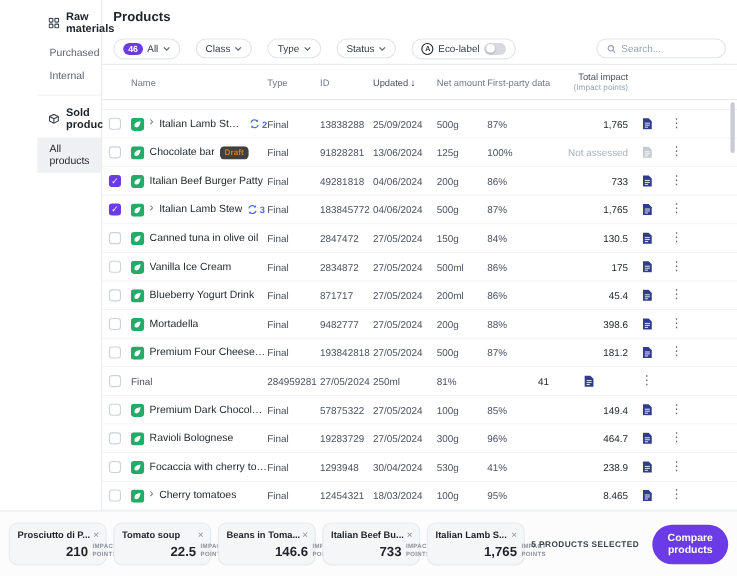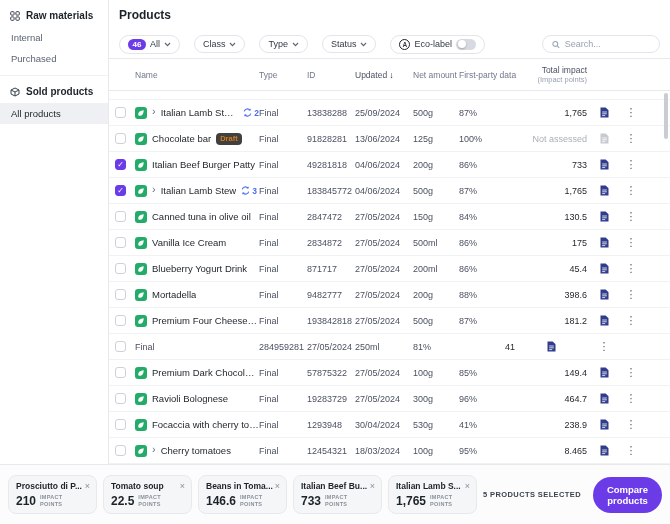--- a/index.html
+++ b/index.html
@@ -5,21 +5,21 @@
   * { margin:0; padding:0; box-sizing:border-box; }
   html,body { width:670px; height:524px; overflow:hidden; }
   body { font-family:"Liberation Sans","DejaVu Sans",sans-serif; background:#fff; color:#1D2329; font-size:10px; }
   :root { --accent:#6C3BE8; --green:#23AC68; --border:#E7E9EC; }
   [data-interactable="true"] { cursor:pointer; }
 
   .app { width:670px; height:524px; display:flex; flex-direction:column; }
   .content-row { flex:1; display:flex; min-height:0; }
 
   
-  .sidebar { width:109px; border-right:1px solid var(--border); padding-top:2px; flex-shrink:0; background:#fff; }
+  .sidebar { width:93px; border-right:1px solid var(--border); padding-top:2px; flex-shrink:0; background:#fff;padding-left:34px; }
   .side-header { display:flex; align-items:center; gap:6px; padding:8px 10px 6px; font-weight:700; font-size:10px; color:#1D2329; }
   .side-sub { padding:5px 10px 5px 11px; font-size:9.5px; color:#5A6472; }
   .side-sub.active { background:#EEF0F3; color:#1D2329; font-weight:500; }
   .side-divider { border-top:1px solid #EFF1F3; margin:6px 0 2px; }
   .side-icon { display:inline-flex; color:#3A424C; }
 
   
   .main { flex:1; display:flex; flex-direction:column; min-width:0; }
   .topbar { height:30px; display:flex; align-items:center; padding:0 10px; gap:8px; }
   .topbar h1 { font-size:12px; font-weight:700; }
@@ -72,21 +72,21 @@
   .kebab { color:#5A6472; font-size:11px; line-height:1; }
   .scrollbar-thumb { position:absolute; top:34px; right:2px; width:4px; height:46px; border-radius:2px; background:#C9CDD3; }
 
   
   .selection-bar { height:60px; border-top:1px solid var(--border); background:#FCFCFD; display:flex; align-items:center; padding:0 8px; gap:6px; }
   .chips { display:flex; gap:6px; }
   .chip { width:89px; background:#F5F6F7; border:1px solid #E7E9EC; border-radius:8px; padding:5px 6px 5px 7px; display:flex; flex-direction:column; gap:3px; }
   .chip-top { display:flex; align-items:center; }
   .chip-name { font-size:8.5px; font-weight:600; color:#1D2329; white-space:nowrap; overflow:hidden; max-width:68px; }
   .chip-close { margin-left:auto; color:#8A919B; font-size:9px; line-height:1; }
-  .chip-bottom { display:flex; gap:4px; }
+  .chip-bottom { display:flex; gap:4px;margin-left:44px; }
   .chip-value { font-size:12px; font-weight:700; }
   .chip-unit { display:flex; flex-direction:column; font-size:5.5px; font-weight:700; color:#8A919B; line-height:1.25; letter-spacing:.3px; }
   .selected-text { margin-left:auto; font-size:7.5px; font-weight:700; color:#3A424C; letter-spacing:.4px; white-space:nowrap; margin-right:6px; }
   .pill-btn { border-radius:999px; padding:7px 13px; }
 </style>
 </head>
 <body>
 
 <div class="app" data-interactable="false">
   <div class="content-row" data-interactable="false">
@@ -96,22 +96,22 @@
         <span class="side-icon" data-interactable="false">
           <svg width="10" height="10" viewBox="0 0 10 10" fill="none" stroke="currentColor" stroke-width="1">
               <rect x="0.7" y="0.7" width="3.4" height="3.4" rx="0.8"></rect>
               <rect x="5.9" y="0.7" width="3.4" height="3.4" rx="0.8"></rect>
               <rect x="0.7" y="5.9" width="3.4" height="3.4" rx="0.8"></rect>
               <rect x="5.9" y="5.9" width="3.4" height="3.4" rx="0.8"></rect>
             </svg>
         </span>
         <span data-interactable="false">Raw materials</span>
       </div>
+      <div class="side-sub" data-interactable="true">Purchased</div>
       <div class="side-sub" data-interactable="true">Internal</div>
-      <div class="side-sub" data-interactable="true">Purchased</div>
       <div class="side-divider" data-interactable="false"></div>
       <div class="side-header" data-interactable="true">
         <span class="side-icon" data-interactable="false">
           <svg width="10" height="10" viewBox="0 0 10 10" fill="none" stroke="currentColor" stroke-width="1">
               <path d="M1 3l4-2 4 2v4l-4 2-4-2z"></path>
               <path d="M1 3l4 2 4-2M5 5v4"></path>
             </svg>
         </span>
         <span data-interactable="false">Sold products</span>
       </div>

